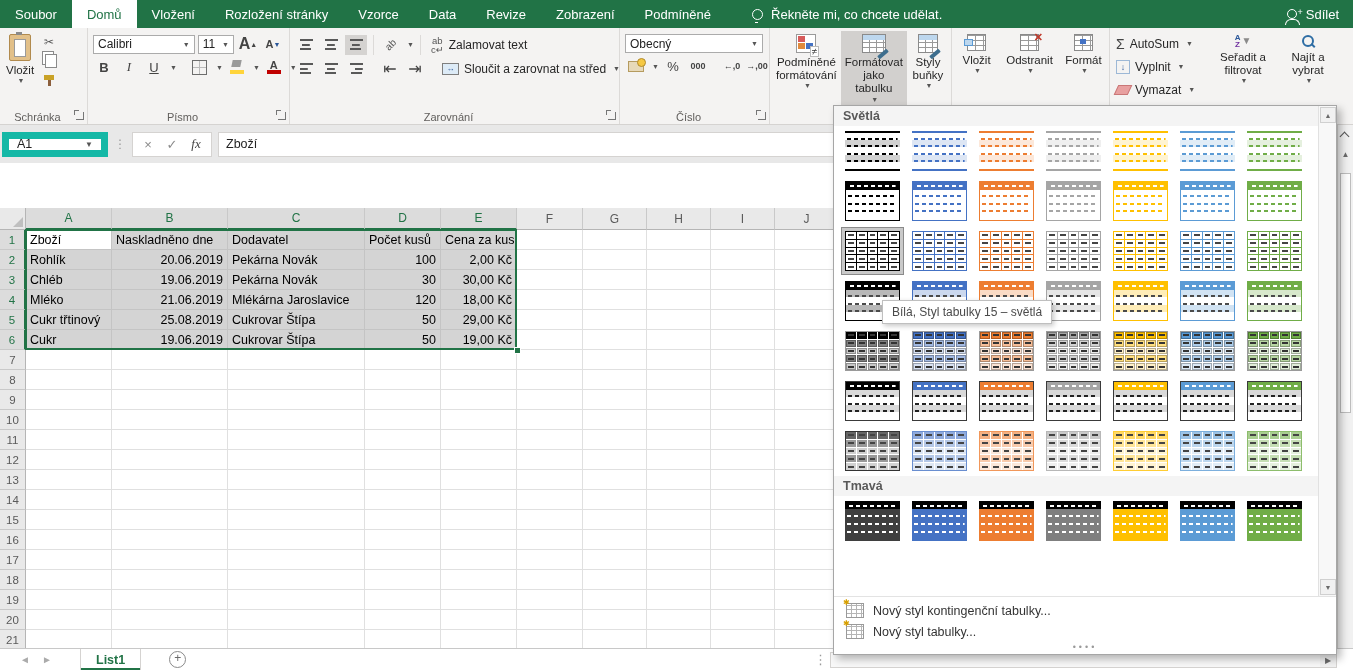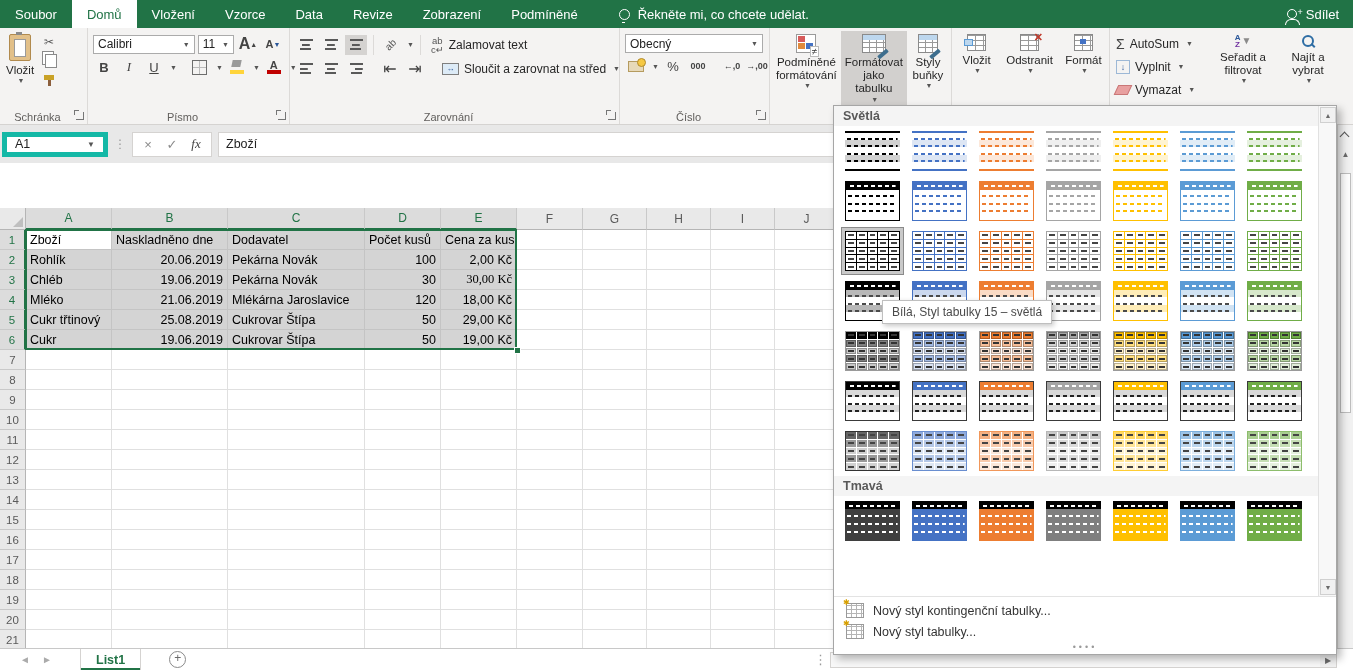--- a/index.html
+++ b/index.html
@@ -82,21 +82,21 @@
   .icon-sort{display:flex;align-items:center;gap:1px;}
   .icon-sort .az{display:flex;flex-direction:column;font-size:8px;font-weight:700;line-height:7px;}
   .icon-sort .az .a{color:#2B579A;}.icon-sort .az .z{color:#7030A0;}
   .icon-sort .fun{color:#8a8a8a;font-size:10px;}
   .icon-find{position:relative;width:14px;height:14px;}
   .icon-find::before{content:'';position:absolute;left:1px;top:1px;width:8px;height:8px;border:2px solid #2E6DA4;border-radius:50%;}
   .icon-find::after{content:'';position:absolute;right:1px;bottom:0;width:2px;height:5px;background:#2E6DA4;transform:rotate(-45deg);}
   .twoLine{width:66px;}
   
   .fbar{position:absolute;left:0;top:125px;right:16px;height:38px;background:#E8E8E8;display:flex;align-items:center;}
-  .namebox{width:106px;height:25px;background:#fff;border:5px solid #14b8a6;margin-left:2px;display:flex;align-items:center;font-size:12.5px;color:#222;padding:0 8px;box-sizing:border-box;}
+  .namebox{width:106px;height:25px;background:#fff;border:7px solid #14b8a6;margin-left:2px;display:flex;align-items:center;font-size:12.5px;color:#222;padding:0 8px;box-sizing:border-box;}
   .namebox .caret{margin-left:auto;font-size:8px;}
   .fsplit{color:#9a9a9a;font-size:12px;margin:0 6px;}
   .fbtns{display:flex;align-items:center;gap:2px;background:#fff;border:1px solid #D5D3D1;height:25px;padding:0 4px;box-sizing:border-box;}
   .fbtn{width:22px;text-align:center;color:#8a8a8a;font-size:13px;}
   .fx{font-family:"Liberation Serif",serif;font-style:italic;color:#444;}
   .finput{flex:1;height:25px;background:#fff;border:1px solid #D5D3D1;border-right:none;margin-left:6px;display:flex;align-items:center;font-size:12.5px;color:#222;padding:0 7px;box-sizing:border-box;}
   .fext{position:absolute;left:0;top:163px;right:16px;height:45px;background:#fff;border-bottom:1px solid #C8C8C8;}
   
   .grid{position:absolute;left:0;top:208px;width:1337px;height:440px;overflow:hidden;background:#fff;}
   .cornerbox{position:absolute;left:0;top:0;width:26px;height:22px;background:#E9E9E9;border-right:1px solid #B5B5B5;border-bottom:1px solid #B5B5B5;box-sizing:border-box;}
@@ -153,20 +153,21 @@
 </head>
 <body>
 
 <div class="stage">
 
   <div class="tabbar">
     <div style="display:flex">
         <div class="rtab">Soubor</div>
         <div class="rtab active">Domů</div>
         <div class="rtab">Vložení</div>
+        <div class="rtab">Rozložení stránky</div>
         <div class="rtab">Vzorce</div>
         <div class="rtab">Data</div>
         <div class="rtab">Revize</div>
         <div class="rtab">Zobrazení</div>
         <div class="rtab">Podmíněné</div>
       </div>
     <div class="tellme">
       <span class="bulb"></span>
       <span>Řekněte mi, co chcete udělat.</span>
     </div>
@@ -453,21 +454,21 @@
           <div class="cell" style="width: 64px;"></div>
           <div class="cell" style="width: 64px;"></div>
           <div class="cell" style="width: 64px;"></div>
           <div class="cell" style="width: 64px;"></div>
         </div>
         <div class="crow">
           <div class="cell sel" style="width: 86px; justify-content: flex-start;">Chléb</div>
           <div class="cell sel" style="width: 116px; justify-content: flex-end;">19.06.2019</div>
           <div class="cell sel" style="width: 137px; justify-content: flex-start;">Pekárna Novák</div>
           <div class="cell sel" style="width: 76px; justify-content: flex-end;">30</div>
-          <div class="cell sel" style="width: 76px; justify-content: flex-end; font-family: Liberation Serif, serif;">30,00 Kč</div>
+          <div class="cell sel" style="width: 76px; justify-content: flex-end;">30,00 Kč</div>
           <div class="cell" style="width: 66px;"></div>
           <div class="cell" style="width: 64px;"></div>
           <div class="cell" style="width: 64px;"></div>
           <div class="cell" style="width: 64px;"></div>
           <div class="cell" style="width: 64px;"></div>
         </div>
         <div class="crow">
           <div class="cell sel" style="width: 86px; justify-content: flex-start;">Mléko</div>
           <div class="cell sel" style="width: 116px; justify-content: flex-end;">21.06.2019</div>
           <div class="cell sel" style="width: 137px; justify-content: flex-start;">Mlékárna Jaroslavice</div>

